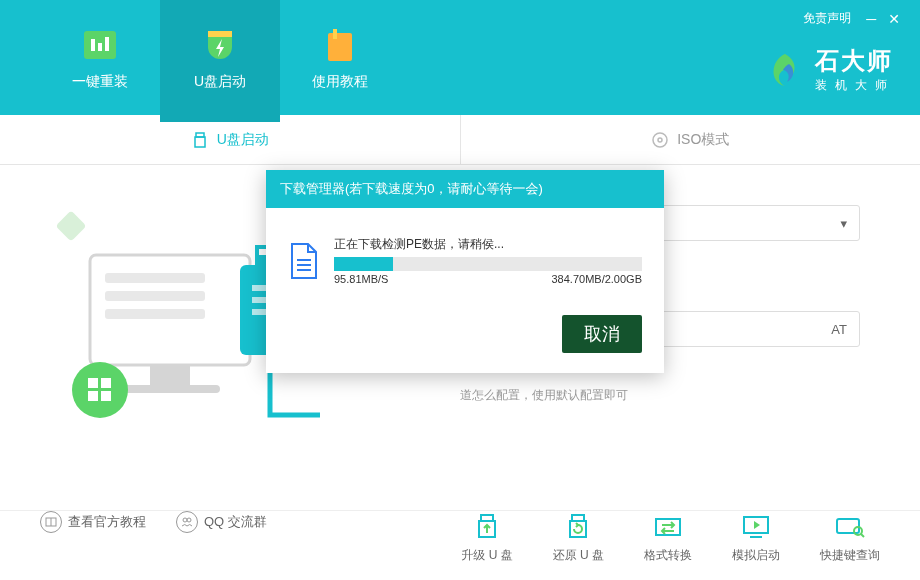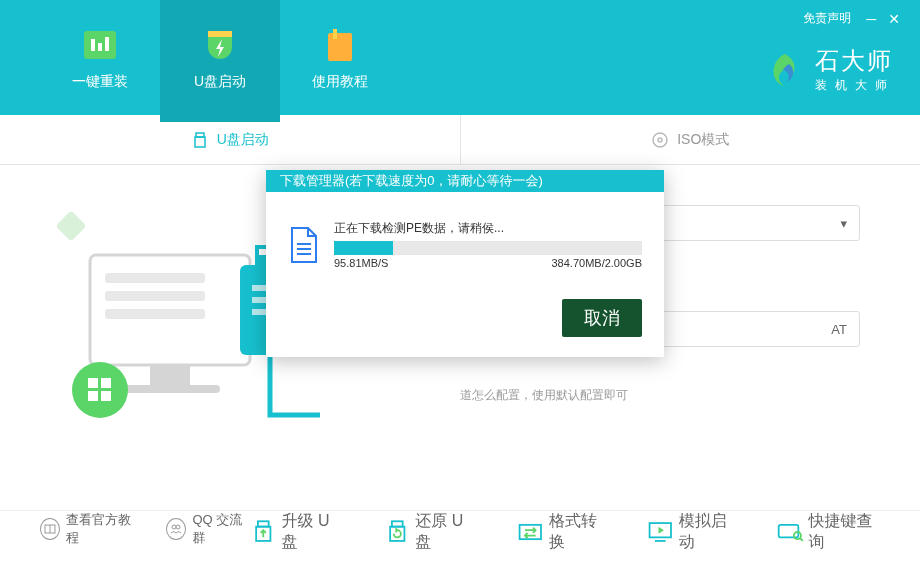--- a/index.html
+++ b/index.html
@@ -12,21 +12,21 @@
 .header-tab-icon { width: 40px; height: 40px; display: flex; align-items: center; justify-content: center; }
 .header-tab-label { font-size: 14px; }
 
 .header-right { position: absolute; right: 20px; top: 10px; display: flex; align-items: center; gap: 15px; color: #fff; font-size: 12px; margin-left: 20px; }
 .window-controls { display: flex; gap: 12px; }
 .win-btn { cursor: pointer; color: #fff; font-size: 14px; }
 
 .brand { position: absolute; right: 25px; top: 45px; display: flex; align-items: center; gap: 10px; }
 .brand-logo { width: 40px; height: 40px; }
 .brand-text { color: #fff; }
-.brand-title { font-size: 24px; font-weight: normal; letter-spacing: 2px; }
+.brand-title { font-size: 24px; font-weight: bold; letter-spacing: 2px; }
 .brand-sub { font-size: 12px; letter-spacing: 8px; }
 
 .subtabs { height: 50px; display: flex; border-bottom: 1px solid #e5e5e5; }
 .subtab { flex: 1; display: flex; align-items: center; justify-content: center; gap: 8px; color: #999; font-size: 14px; cursor: pointer; border-right: 1px solid #e5e5e5; }
 .subtab:last-child { border-right: none; }
 .subtab.active { color: #17c0ce; }
 .subtab-icon { width: 18px; height: 18px; }
 
 .main { height: 345px; position: relative; background: #fff; }
 .illustration { position: absolute; left: 40px; top: 30px; width: 320px; height: 250px; }
@@ -34,24 +34,24 @@
 .form-area { position: absolute; right: 60px; top: 40px; width: 400px; }
 .dropdown { width: 100%; height: 36px; border: 1px solid #ddd; border-radius: 3px; display: flex; align-items: center; padding: 0 12px; color: #666; font-size: 13px; cursor: pointer; position: relative; }
 .dropdown-arrow { position: absolute; right: 12px; }
 .hint-text { color: #999; font-size: 12px; margin-top: 12px; }
 
 .footer { height: 70px; border-top: 1px solid #eee; display: flex; align-items: flex-start; padding: 0 40px; }
 .footer-left { display: flex; gap: 30px; }
 .footer-link { display: flex; align-items: center; gap: 6px; color: #666; font-size: 13px; cursor: pointer; }
 .footer-link-icon { width: 22px; height: 22px; border: 1.5px solid #999; border-radius: 50%; display: flex; align-items: center; justify-content: center; }
 .footer-right { margin-left: auto; display: flex; gap: 40px; }
-.footer-action { display: flex; align-items: center; gap: 4px; cursor: pointer; color: #666; font-size: 16px; }
+.footer-action { display: flex; flex-direction: column; align-items: center; gap: 4px; cursor: pointer; color: #666; font-size: 12px; }
 .footer-action-icon { width: 32px; height: 32px; color: #17c0ce; }
 .modal { position: absolute; left: 266px; top: 170px; width: 398px; background: #fff; box-shadow: 0 4px 20px rgba(0,0,0,0.25); }
-.modal-header { height: 22px; background: #17c0ce; color: #fff; display: flex; align-items: center; padding: 0 14px; font-size: 13px; }
+.modal-header { height: 38px; background: #17c0ce; color: #fff; display: flex; align-items: center; padding: 0 14px; font-size: 13px; }
 .modal-body { padding: 28px 22px 20px; }
 .download-row { display: flex; gap: 14px; align-items: center; }
 .file-icon { width: 32px; height: 38px; flex-shrink: 0; }
 .download-info { flex: 1; }
 .download-status { font-size: 12px; color: #333; margin-bottom: 4px; }
 .progress-bar { width: 100%; height: 14px; background: #e8e8e8; position: relative; margin-bottom: 2px; }
 .progress-fill { height: 100%; background: #17c0ce; }
 .download-stats { display: flex; justify-content: space-between; font-size: 11px; color: #333; font-family: monospace; }
 .modal-footer { display: flex; justify-content: flex-end; padding-top: 30px; }
 .btn-cancel { background: #14532d; color: #fff; border: none; padding: 7px 22px; font-size: 18px; cursor: pointer; border-radius: 2px; }

